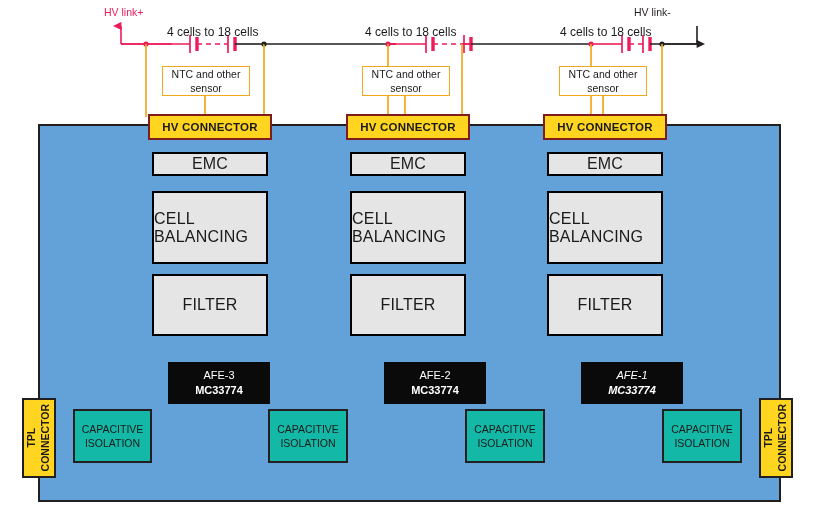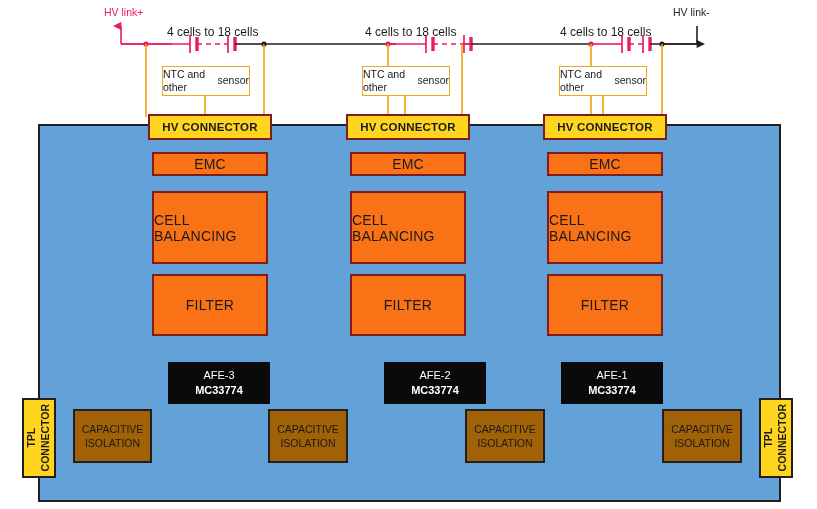--- a/index.html
+++ b/index.html
@@ -6,50 +6,50 @@
   html,body{margin:0;padding:0;background:#ffffff;}
   body{width:817px;height:509px;position:relative;overflow:hidden;
        font-family:"Liberation Sans","DejaVu Sans",sans-serif;}
   #stage{position:absolute;left:0;top:0;width:650px;height:509px;}
   svg{position:absolute;left:0;top:0;}
 
   
   .panel{position:absolute;background:#63a2d8;border:2px solid #231f20;}
 
   
-  .lblock{position:absolute;background:#f97316;border:2px solid #7f1d1d;
+  .lblock{position:absolute;background:#e5e5e5;border:2px solid #000000;
           box-sizing:border-box;display:flex;align-items:center;justify-content:center;
-          font-size:14px;color:#1a1a1a;letter-spacing:.2px;}
+          font-size:16px;color:#1a1a1a;letter-spacing:.2px;}
 
   
   .hvconn{position:absolute;background:#ffd520;border:2px solid #7f1d1d;
           box-sizing:border-box;display:flex;align-items:center;justify-content:center;
           font-size:11.5px;font-weight:bold;color:#1a1a1a;letter-spacing:.2px;}
 
   
   .afe{position:absolute;background:#0a0a0a;border:2px solid #0a0a0a;
        box-sizing:border-box;display:flex;flex-direction:column;align-items:center;
        justify-content:center;color:#ffffff;font-size:11px;line-height:1.35;}
   .afe .l2{font-weight:bold;}
 
   
-  .capiso{position:absolute;background:#a16207;border:2px solid #231f20;
+  .capiso{position:absolute;background:#14b8a6;border:2px solid #231f20;
           box-sizing:border-box;display:flex;flex-direction:column;align-items:center;
           justify-content:center;font-size:10.5px;color:#1a1a1a;line-height:1.35;}
 
   
   .tpl{position:absolute;background:#ffd520;border:2px solid #231f20;
        box-sizing:border-box;display:flex;align-items:center;justify-content:center;}
   .tpl .rot{transform:rotate(-90deg);white-space:nowrap;font-size:10.5px;
             font-weight:bold;color:#1a1a1a;line-height:1.3;text-align:center;}
 
   
   .ntc{position:absolute;background:#ffffff;border:1.6px solid #f2a81d;
-       box-sizing:border-box;display:flex;flex-direction:row;align-items:center;
-       justify-content:flex-start;font-size:10.5px;color:#1a1a1a;line-height:1.28;}
+       box-sizing:border-box;display:flex;flex-direction:column;align-items:center;
+       justify-content:flex-end;font-size:10.5px;color:#1a1a1a;line-height:1.28;}
 
   
   .cellslbl{position:absolute;font-size:12px;color:#1a1a1a;white-space:nowrap;}
   .hvlbl{position:absolute;font-size:10.5px;white-space:nowrap;}
   .hvlbl.plus{color:#ec1c5a;}
   .hvlbl.minus{color:#231f20;}
 </style>
 </head>
 <body>
 
@@ -186,21 +186,21 @@
 
       <path d="M628 404 L628 430 L662 430"></path>
       <path d="M652 404 L652 452 L662 452"></path>
 
       <line x1="742" y1="430" x2="759" y2="430"></line>
       <line x1="742" y1="452" x2="759" y2="452"></line>
     </g>
   </svg>
 
   <div class="hvlbl plus" style="left:104px;top:6px;">HV link+</div>
-  <div class="hvlbl minus" style="left:673px;top:6px;text-align:right;">HV link-</div>
+  <div class="hvlbl minus" style="left:634px;top:6px;text-align:right;">HV link-</div>
 
   <div class="cellslbl" style="left:167px;top:25px;">4 cells to 18 cells</div>
   <div class="cellslbl" style="left:365px;top:25px;">4 cells to 18 cells</div>
   <div class="cellslbl" style="left:560px;top:25px;">4 cells to 18 cells</div>
 
   <div class="ntc" style="left:162px;top:66px;width:88px;height:30px;">
     <span>NTC and other</span>
     <span>sensor</span>
   </div>
   <div class="ntc" style="left:362px;top:66px;width:88px;height:30px;">
@@ -229,21 +229,21 @@
   <div class="lblock" style="left:350px;top:274px;width:116px;height:62px;">FILTER</div>
   <div class="afe" style="left:384px;top:362px;width:102px;height:42px;">
     <span class="l1">AFE-2</span>
     <span class="l2">MC33774</span>
   </div>
 
   <div class="hvconn" style="left:543px;top:114px;width:124px;height:26px;">HV CONNECTOR</div>
   <div class="lblock" style="left:547px;top:152px;width:116px;height:24px;">EMC</div>
   <div class="lblock" style="left:547px;top:191px;width:116px;height:73px;">CELL BALANCING</div>
   <div class="lblock" style="left:547px;top:274px;width:116px;height:62px;">FILTER</div>
-  <div class="afe" style="left:561px;top:362px;width:102px;height:42px;">
+  <div class="afe" style="left:581px;top:362px;width:102px;height:42px;font-style:italic;">
     <span class="l1">AFE-1</span>
     <span class="l2">MC33774</span>
   </div>
 
   <div class="capiso" style="left:73px;top:409px;width:79px;height:54px;">
     <span>CAPACITIVE</span>
     <span>ISOLATION</span>
   </div>
   <div class="capiso" style="left:268px;top:409px;width:80px;height:54px;">
     <span>CAPACITIVE</span>

